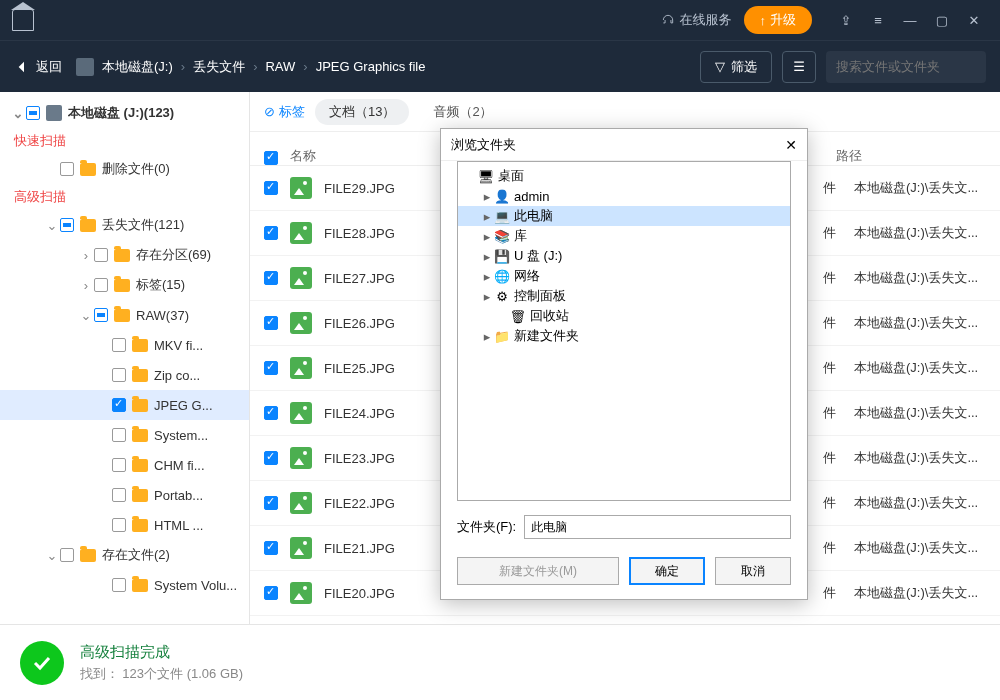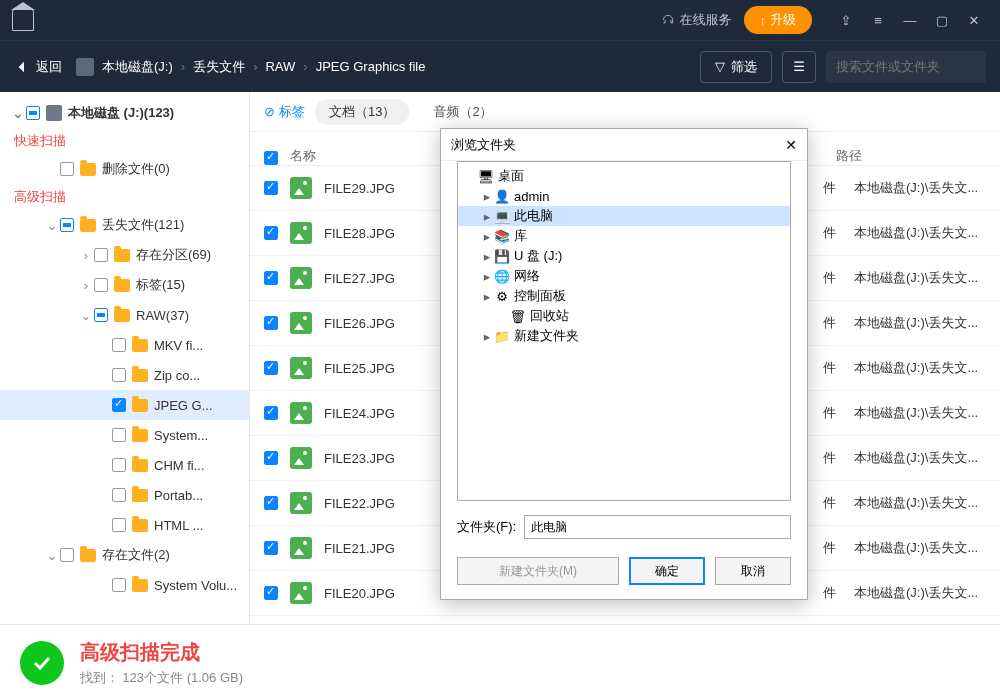--- a/index.html
+++ b/index.html
@@ -59,21 +59,21 @@
 .img-ic{width:22px;height:22px;background:#4caf50;border-radius:3px;margin-right:12px;position:relative;flex-shrink:0}
 .img-ic:after{content:"";position:absolute;bottom:4px;left:4px;width:0;height:0;border-left:5px solid transparent;border-right:5px solid transparent;border-bottom:7px solid #fff}
 .img-ic:before{content:"";position:absolute;top:4px;right:5px;width:4px;height:4px;background:#fff;border-radius:50%}
 .file-row .fname{flex:1;color:#333}
 .file-row .ftrail{width:50px;color:#333;text-align:right;overflow:hidden}
 .file-row .fpath{width:150px;color:#333;overflow:hidden;text-overflow:ellipsis;white-space:nowrap;padding-left:18px}
 .footer{height:76px;border-top:1px solid #e5e5e5;display:flex;align-items:center;padding:0 20px}
 .check-ic{width:44px;height:44px;border-radius:50%;background:#0dc71c;display:flex;align-items:center;justify-content:center;margin-right:16px}
 .check-ic svg{width:24px;height:24px;stroke:#fff;fill:none;stroke-width:3}
 .footer-info{flex:1}
-.footer-info .l1{font-size:20px;font-weight:bold;color:#ef4444}
+.footer-info .l1{font-size:15px;font-weight:normal;color:#15803d}
 .footer-info .l2{color:#888;font-size:12px;margin-top:3px}
 .footer-right{text-align:right}
 .recover-btn{width:130px;height:38px;background:#2196f3;color:#fff;border:none;border-radius:4px;font-size:15px;display:flex;align-items:center;justify-content:center;gap:6px;cursor:pointer}
 .recover-btn svg{width:16px;height:16px;fill:#fff}
 .footer-sel{color:#666;font-size:12px;margin-top:6px}
 .dialog{position:absolute;left:440px;top:128px;width:368px;height:472px;background:#fff;border:1px solid #aaa;box-shadow:0 4px 20px rgba(0,0,0,0.25);display:flex;flex-direction:column}
 .dlg-title{height:32px;display:flex;align-items:center;padding:0 10px;font-size:12px;border-bottom:1px solid #eee}
 .dlg-title .x{margin-left:auto;cursor:pointer;font-size:14px}
 .dlg-msg{padding:14px 16px 10px;color:#333;font-size:12px}
 .dlg-tree{flex:1;margin:0 16px;border:1px solid #aaa;padding:4px 0;overflow-y:auto}

